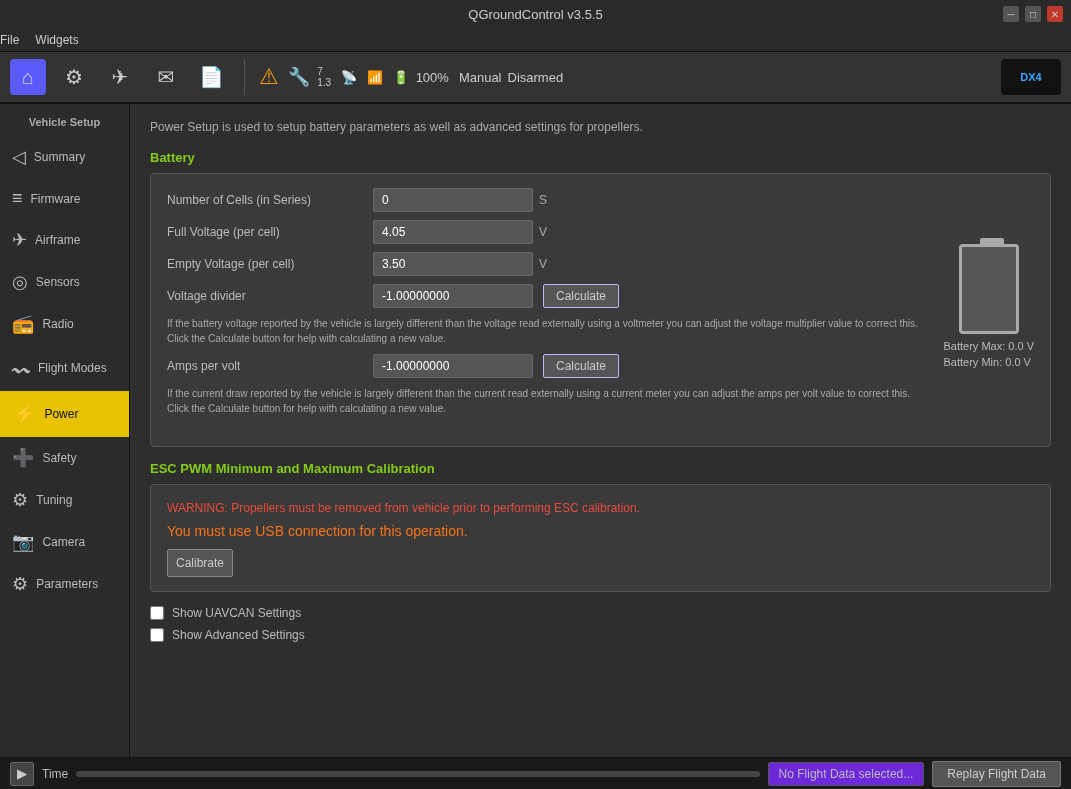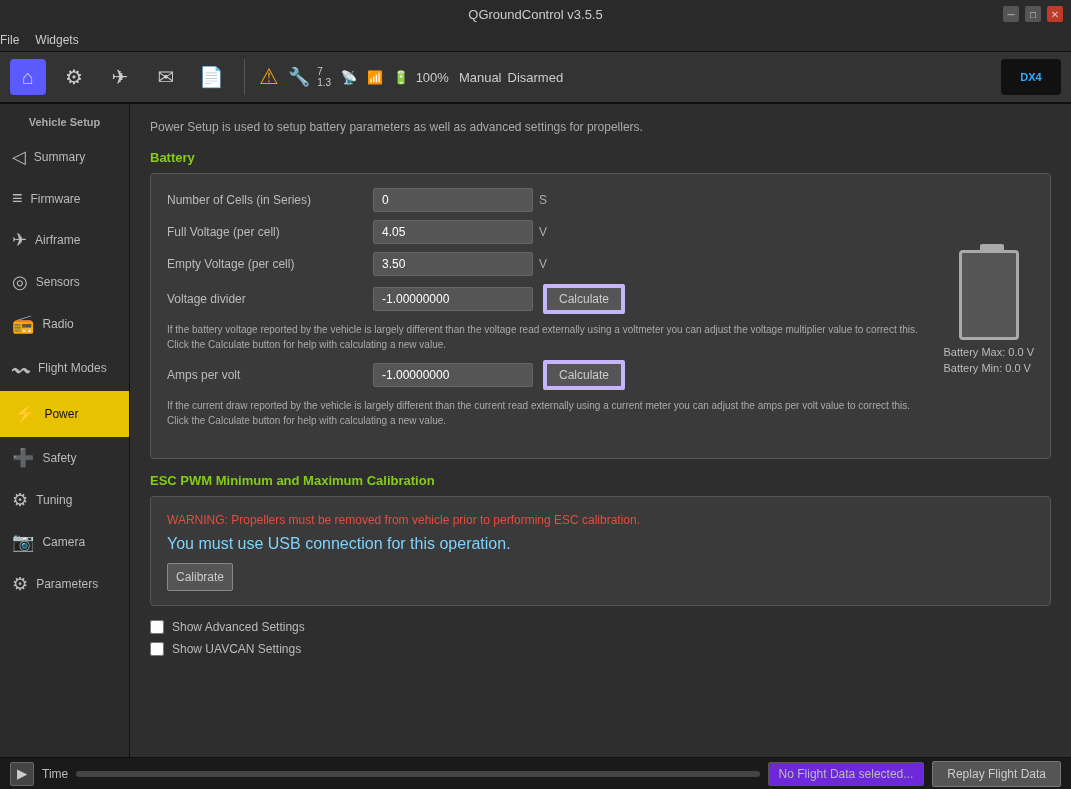--- a/index.html
+++ b/index.html
@@ -151,21 +151,21 @@
       color: #fff;
       padding: 4px 8px;
       font-size: 12px;
       border-radius: 2px;
     }
     .form-unit {
       font-size: 12px; color: #aaa; width: 14px;
     }
     .calc-btn {
       background: #555;
-      border: 4px solid #c4b5fd;
+      border: 1px solid #c4b5fd;
       color: #ccc;
       padding: 4px 12px;
       font-size: 12px;
       border-radius: 2px;
       cursor: pointer;
       margin-left: 4px;
     }
 
     
     .battery-area {
@@ -207,21 +207,21 @@
     }
 
     
     .esc-warning {
       color: #e74c3c;
       font-size: 12px;
       margin-bottom: 6px;
       line-height: 1.5;
     }
     .esc-info {
-      font-size: 16px; color: #7dd3fc;
+      font-size: 14px; color: #f97316;
       margin-bottom: 10px;
     }
     .calibrate-btn {
       background: #555;
       border: 1px solid #888;
       color: #ccc;
       padding: 6px 8px;
       font-size: 12px;
       border-radius: 2px;
       cursor: pointer;
@@ -442,26 +442,26 @@
     </div>
 
     <div class="section-label">ESC PWM Minimum and Maximum Calibration</div>
     <div class="section-box">
       <div class="esc-warning">WARNING: Propellers must be removed from vehicle prior to performing ESC calibration.</div>
       <div class="esc-info">You must use USB connection for this operation.</div>
       <button class="calibrate-btn">Calibrate</button>
     </div>
 
     <div class="checkbox-row">
+      <input type="checkbox" id="uavcan" style="">
+      <label for="uavcan">Show UAVCAN Settings</label>
+    </div>
+    <div class="checkbox-row">
       <input type="checkbox" id="advanced" style="">
       <label for="advanced">Show Advanced Settings</label>
-    </div>
-    <div class="checkbox-row">
-      <input type="checkbox" id="uavcan" style="">
-      <label for="uavcan">Show UAVCAN Settings</label>
     </div>
   </div>
 </div>
 
 <div id="statusbar">
   <button class="play-btn">▶</button>
   <span class="time-label">Time</span>
   <div class="time-slider"></div>
   <span class="no-flight-label">No Flight Data selected...</span>
   <button class="replay-btn">Replay Flight Data</button>

